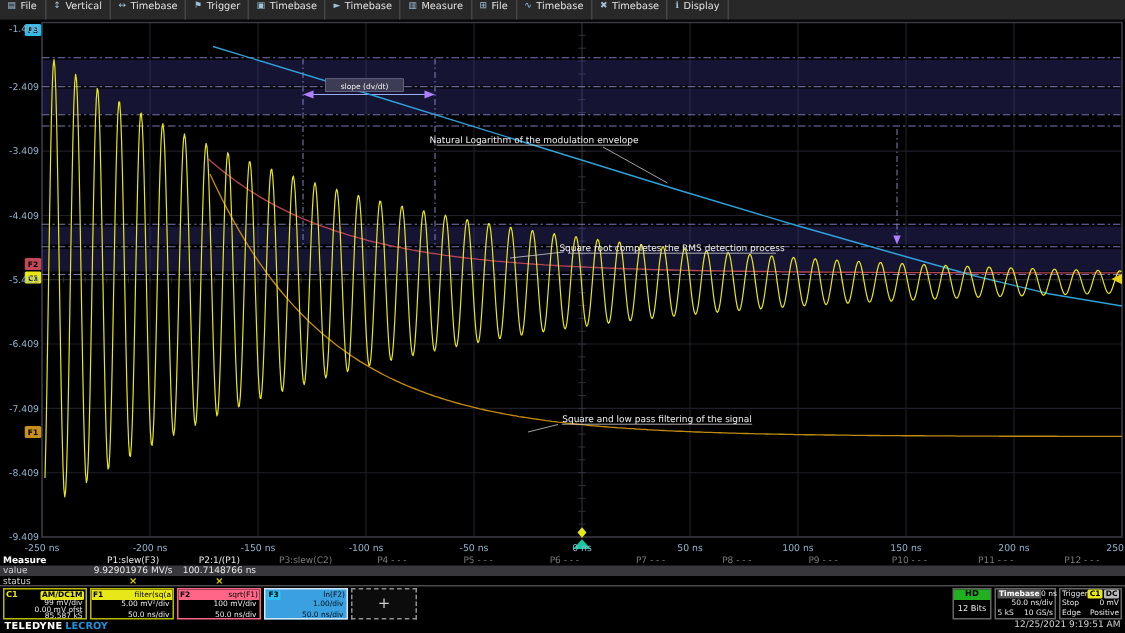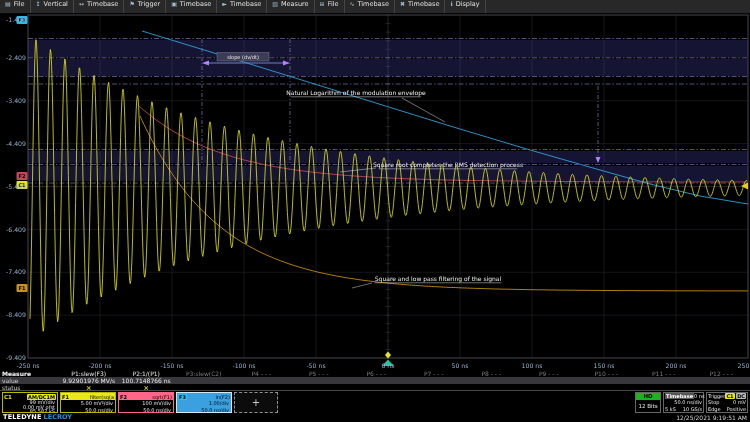--- a/index.html
+++ b/index.html
@@ -33,21 +33,21 @@
   .chip{padding:0 1px;font-weight:bold;color:#000;border-radius:1px;white-space:nowrap}
   .add-box{width:44px;height:21px;box-sizing:border-box;border:1px dashed #909090;color:#cccccc;display:flex;align-items:center;justify-content:center;font-size:10px;background:#0c0c0c}
   .rightwrap{position:absolute;right:2px;top:1px;display:flex;gap:2px;font-size:5px;color:#e8e8e8}
   .hd-box{width:26px;height:21px;border:1px solid #666;box-sizing:border-box;background:#000}
   .hd-head{background:#20b020;color:#000;font-weight:bold;text-align:center;height:7px;line-height:7px;font-size:5.5px}
   .hd-bits{text-align:center;line-height:12px;font-size:5.5px}
   .info-box{width:41px;height:21px;border:1px solid #666;box-sizing:border-box;padding:0 1px;background:#000}
   .irow{display:flex;justify-content:space-between;align-items:center;height:6.3px;line-height:6.3px;white-space:nowrap}
   .tb-title{background:#555;padding:0 1px;font-weight:bold;color:#fff}
   .trg-box{width:42px}
-  .brandrow{position:absolute;left:3px;right:3px;bottom:1px;display:flex;justify-content:space-between;align-items:flex-end;font-size:6.5px;color:#d8d8d8}
+  .brandrow{position:absolute;left:3px;right:3px;bottom:1px;display:flex;justify-content:space-between;align-items:flex-start;font-size:6.5px;color:#d8d8d8}
   .brand1{color:#fff;font-weight:bold;letter-spacing:.2px}
   .brand2{color:#2090d8;font-weight:bold;margin-left:2px}
   .dtime{font-size:6px;color:#d0d0d0}
 </style>
 </head>
 <body>
 
 <div class="menubar" id="menubar">
     <div class="menu-item">
       <span class="mi">▤</span>

